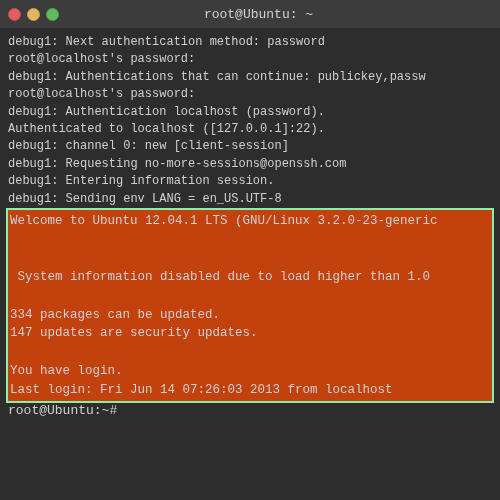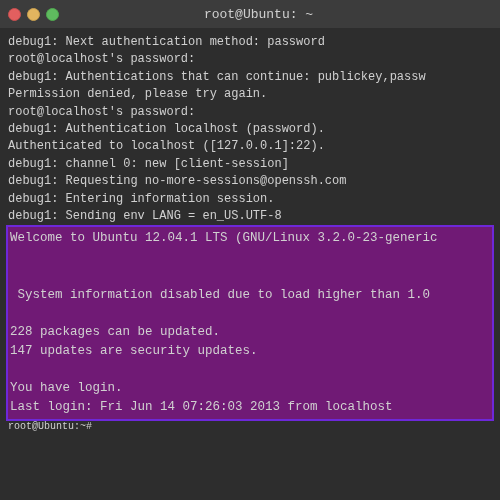--- a/index.html
+++ b/index.html
@@ -57,72 +57,71 @@
     }
 
     .terminal-text {
       color: #d0d0d0;
       font-size: 12px;
       line-height: 1.45;
       white-space: pre;
     }
 
     .highlighted-section {
-      border: 2px solid #6d28d9;
+      border: 2px solid #86efac;
       margin: 0 -2px;
       padding: 2px 2px;
-      background: #701a75;
+      background: #c2410c;
     }
 
     .highlighted-text {
       color: #d0d0d0;
       font-size: 12.5px;
       line-height: 1.5;
       white-space: pre;
     }
 
     .prompt-line {
       color: #d0d0d0;
-      font-size: 10px;
+      font-size: 13px;
       white-space: pre;
     }
   </style>
 </head>
 <body>
 
 <div class="window">
   <div class="titlebar">
     <span class="traffic-light close-btn"></span>
     <span class="traffic-light minimize-btn"></span>
     <span class="traffic-light maximize-btn"></span>
     <span class="titlebar-title">root@Ubuntu: ~</span>
   </div>
 
   <div class="terminal-body">
     <div>
       <div class="terminal-text">debug1: Next authentication method: password</div>
       <div class="terminal-text">root@localhost's password: </div>
       <div class="terminal-text">debug1: Authentications that can continue: publickey,passw</div>
-      <div class="terminal-text">Permission denied, please try again.</div>
       <div class="terminal-text">root@localhost's password: </div>
       <div class="terminal-text">debug1: Authentication localhost (password).</div>
       <div class="terminal-text">Authenticated to localhost ([127.0.0.1]:22).</div>
       <div class="terminal-text">debug1: channel 0: new [client-session]</div>
       <div class="terminal-text">debug1: Requesting no-more-sessions@openssh.com</div>
       <div class="terminal-text">debug1: Entering information session.</div>
       <div class="terminal-text">debug1: Sending env LANG = en_US.UTF-8</div>
     </div>
 
     <div class="highlighted-section">
       <div class="highlighted-text">Welcome to Ubuntu 12.04.1 LTS (GNU/Linux 3.2.0-23-generic</div>
       <div class="highlighted-text">&nbsp;</div>
       <div class="highlighted-text">&nbsp;</div>
       <div class="highlighted-text"> System information disabled due to load higher than 1.0</div>
       <div class="highlighted-text">&nbsp;</div>
-      <div class="highlighted-text">228 packages can be updated.</div>
+      <div class="highlighted-text">334 packages can be updated.</div>
       <div class="highlighted-text">147 updates are security updates.</div>
       <div class="highlighted-text">&nbsp;</div>
       <div class="highlighted-text">You have login.</div>
       <div class="highlighted-text">Last login: Fri Jun 14 07:26:03 2013 from localhost</div>
     </div>
 
     <div class="prompt-line">root@Ubuntu:~#</div>
   </div>
 </div>
 

